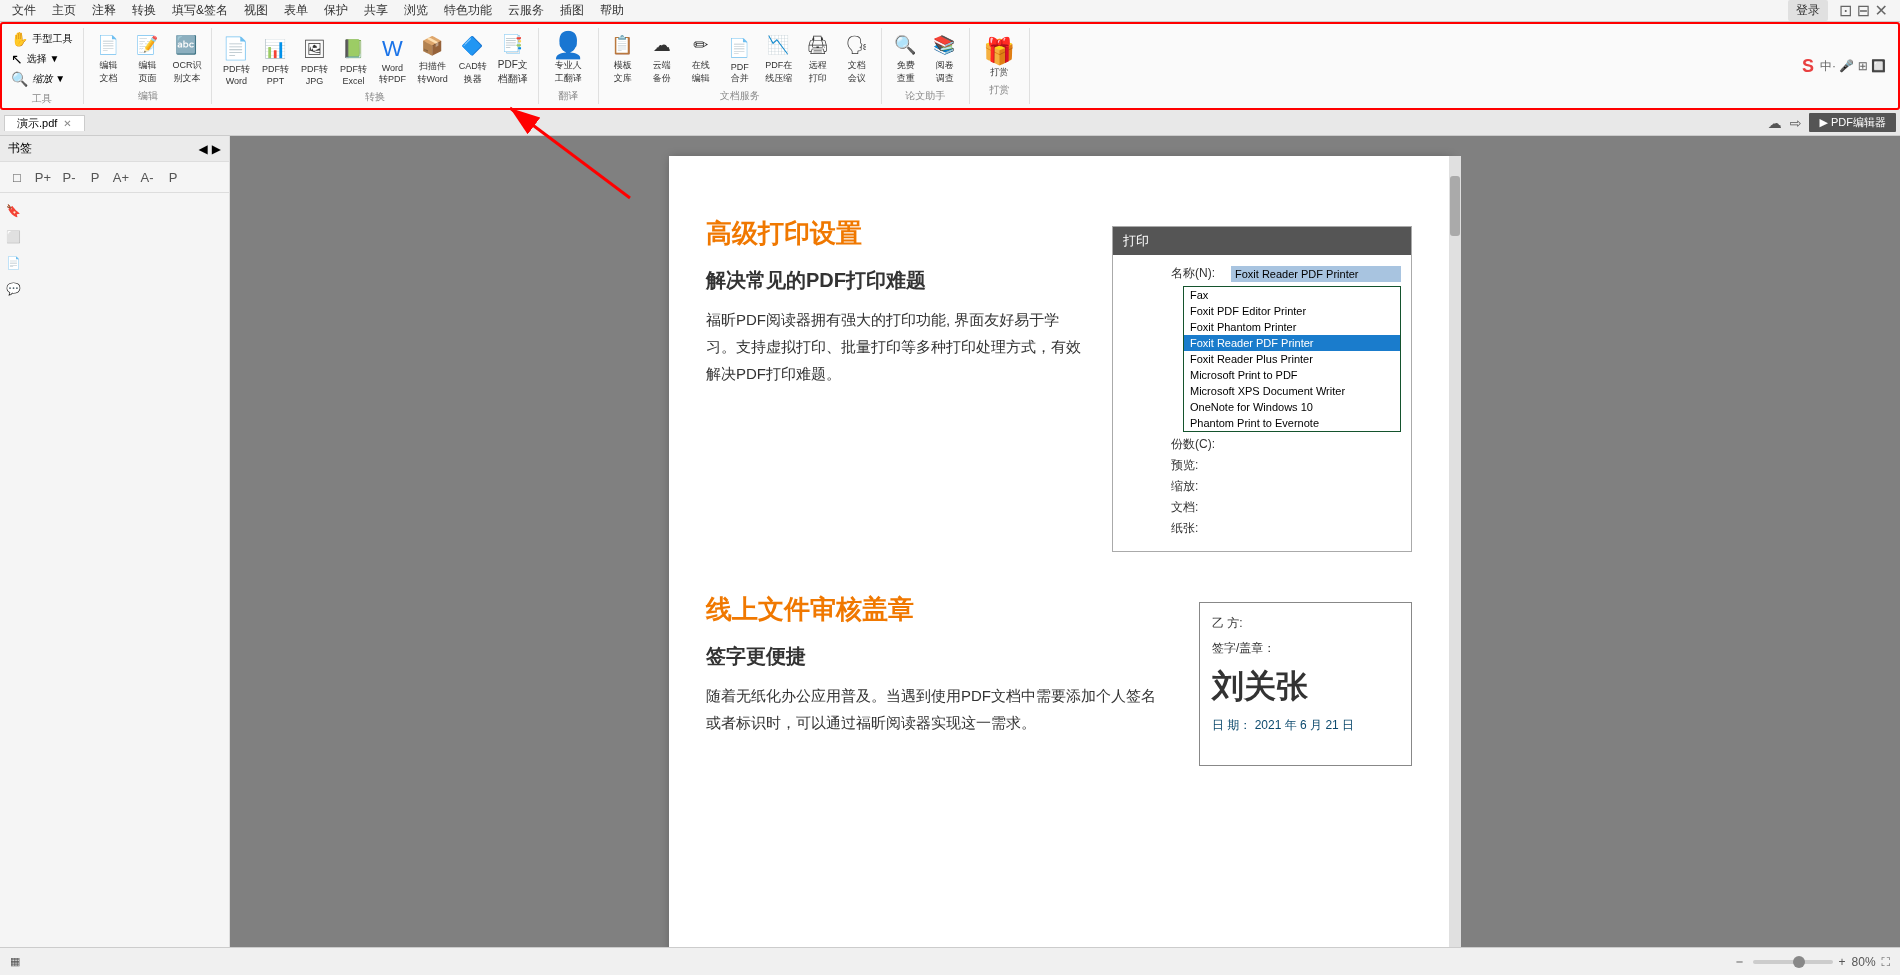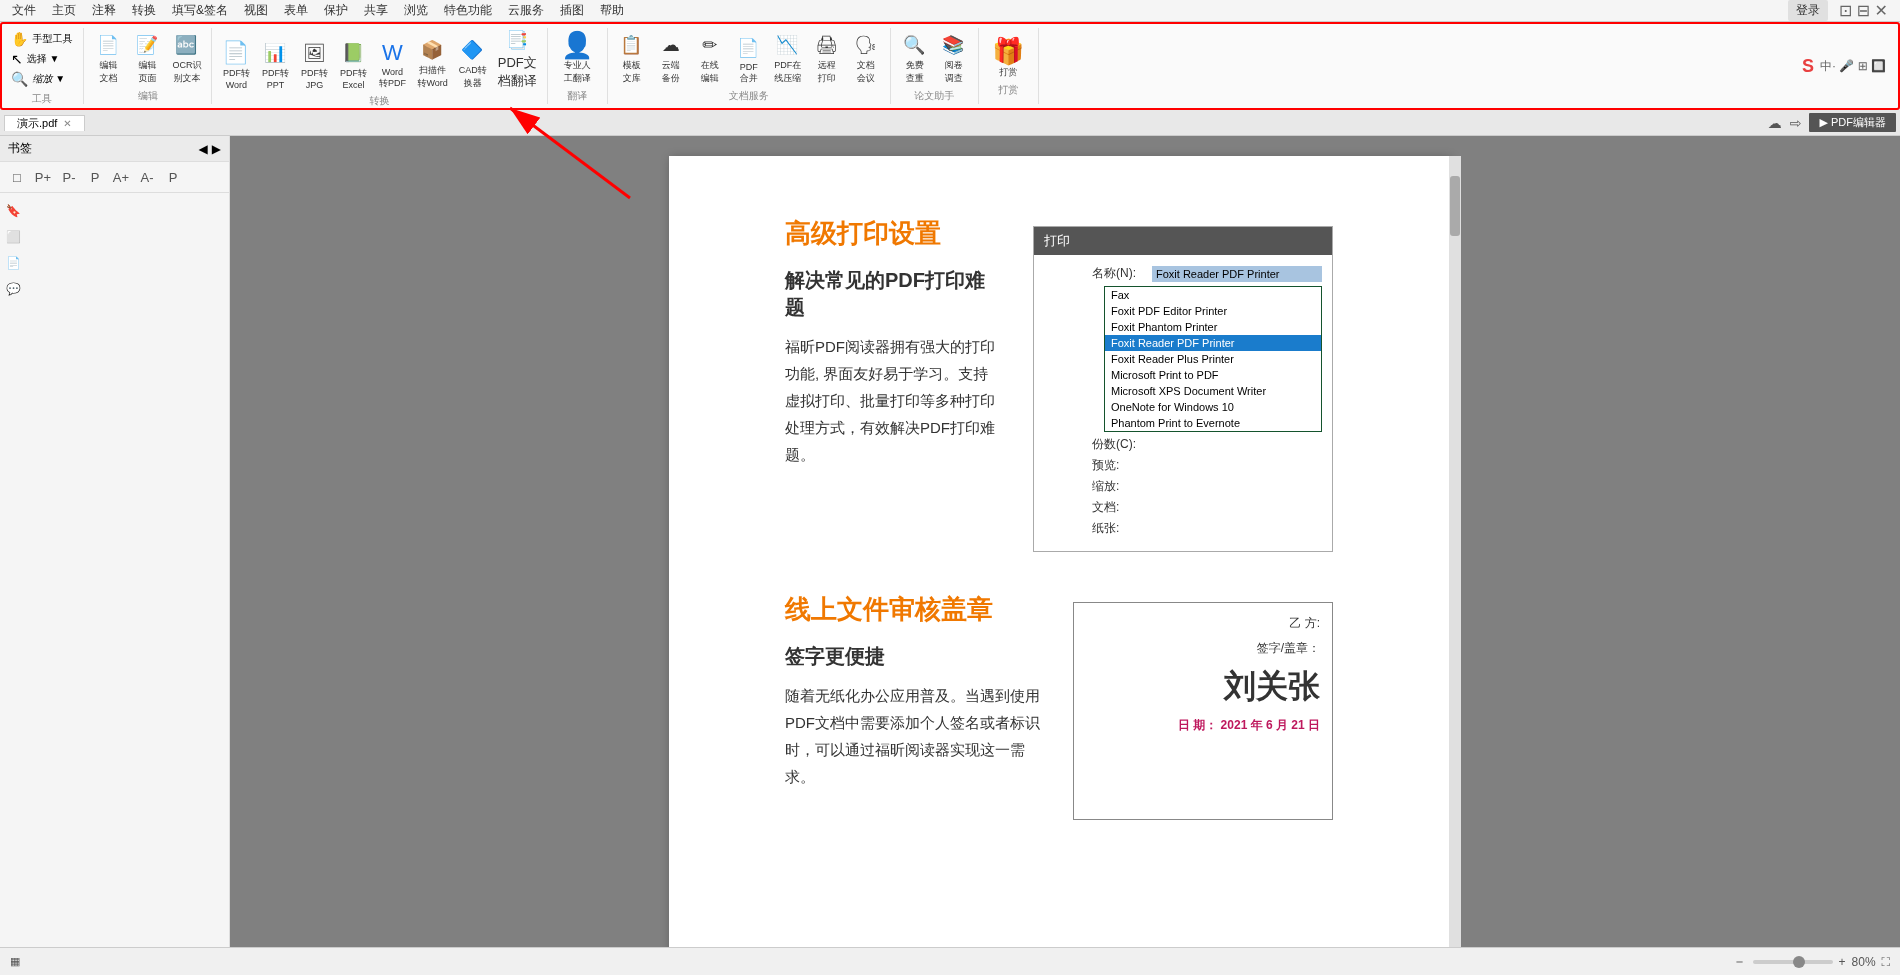--- a/index.html
+++ b/index.html
@@ -210,21 +210,21 @@
       overflow: hidden;
       display: flex;
       justify-content: center;
       padding: 20px;
     }
 
     .pdf-page {
       background: white;
       width: 780px;
       min-height: 820px;
-      padding: 60px 116px;
+      padding: 60px 37px;
       box-shadow: 2px 2px 10px rgba(0,0,0,0.3);
     }
 
     .section-title {
       font-size: 26px;
       color: #f07800;
       font-weight: bold;
       margin-bottom: 16px;
     }
 
@@ -288,31 +288,30 @@
       font-size: 11px;
     }
     .print-list-item {
       padding: 2px 6px;
       cursor: pointer;
     }
     .print-list-item.selected { background: #1a7ccc; color: white; }
 
     
     .signature-box {
-      width: 260px;
+      width: 213px;
       border: 1px solid #888;
       padding: 12px;
       background: white;
       flex-shrink: 0;
       margin-top: 10px;
-      text-align: right;
     }
     .sig-row { font-size: 12px; color: #333; margin-bottom: 8px; }
     .sig-name { font-size: 32px; color: #333; font-weight: bold; margin-bottom: 8px; }
-    .sig-date { font-size: 12px; color: #be185d; font-weight: bold; }
+    .sig-date { font-size: 12px; color: #0c4a6e; }
 
     
     .bottom-bar {
       position: fixed;
       bottom: 0;
       left: 0;
       right: 0;
       height: 28px;
       background: #f0f0f0;
       border-top: 1px solid #ccc;
@@ -454,21 +453,21 @@
         <div class="ribbon-btn">
           <div class="ribbon-icon">📦</div>
           <span style="font-size:9px; text-align:center;">扫描件<br>转Word</span>
         </div>
         <div class="ribbon-btn">
           <div class="ribbon-icon">🔷</div>
           <span style="font-size:9px; text-align:center;">CAD转<br>换器</span>
         </div>
         <div class="ribbon-btn">
           <div class="ribbon-icon">📑</div>
-          <span style="font-size:13px; text-align:left;">PDF文<br>档翻译</span>
+          <span style="font-size:10px; text-align:left;">PDF文<br>档翻译</span>
         </div>
       </div>
       <div class="ribbon-group-label">转换</div>
     </div>
 
     <div class="ribbon-group">
       <div class="ribbon-btn">
         <div class="ribbon-icon" style="font-size:26px;">👤</div>
         <span style="font-size:9px; text-align:center;">专业人<br>工翻译</span>
       </div>

